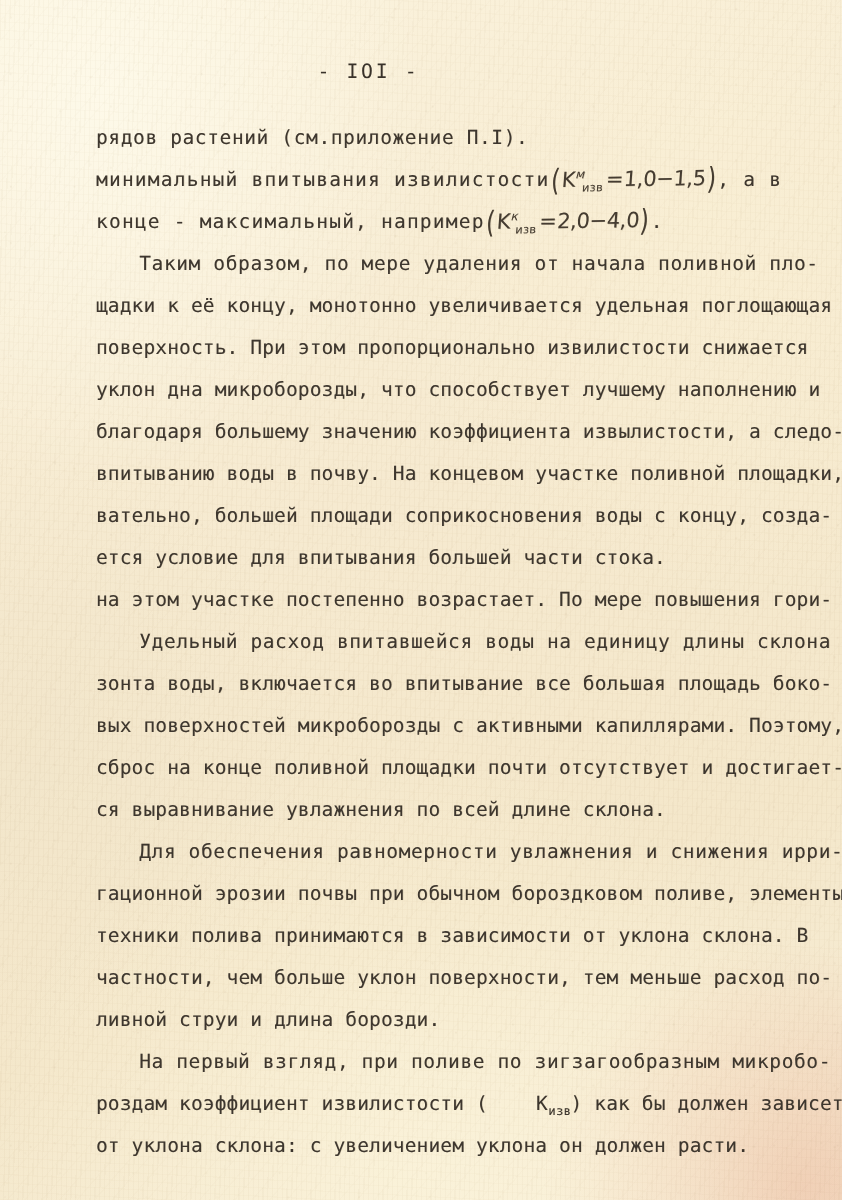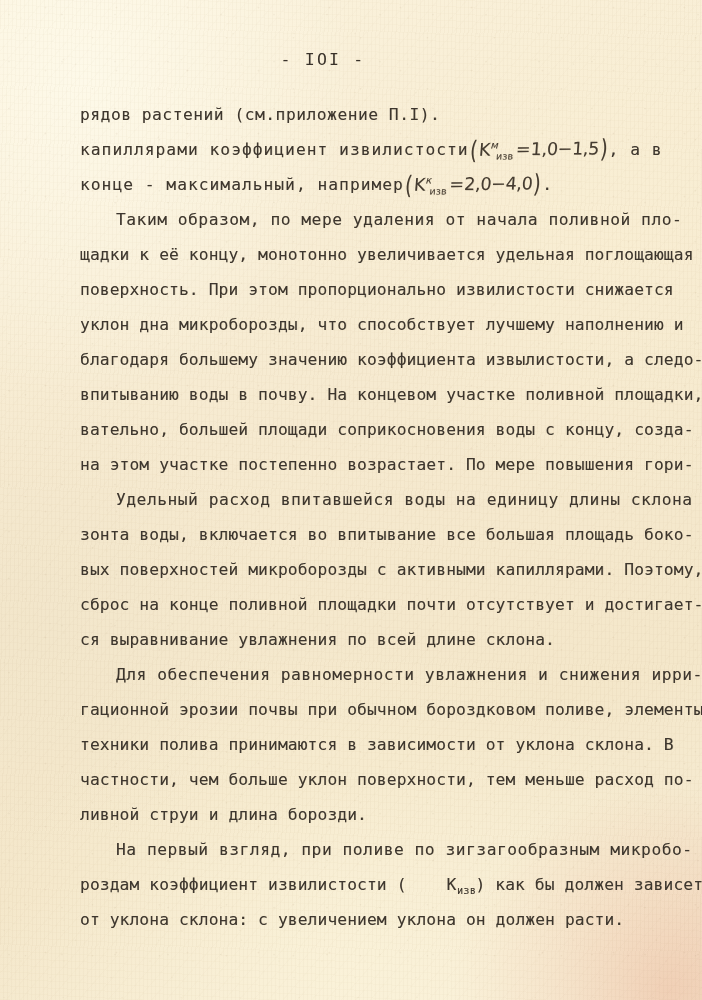--- a/index.html
+++ b/index.html
@@ -55,21 +55,20 @@
 
   #folio {
     position: absolute;
     top: 50px;
     left: 0;
     width: 614px;
     text-align: center;
     font-size: 16.5px;
     letter-spacing: 2.2px;
     color: #39322a;
-    padding-left: 16px;
   }
 
   #body-text {
     position: absolute;
     top: 97px;
     left: 80px;
     width: 560px;
   }
 
   .line {
@@ -134,31 +133,32 @@
   <div id="grain"></div>
   <div id="speckle"></div>
 
   <div id="folio">- IOI -</div>
 
   <div id="body-text">
 
     <div class="line">рядов растений (см.приложение П.I).</div>
 
 
-    <div class="line loose"><span>капиллярами коэффициент извилистости</span><span class="hand"><span class="paren">(</span><span>K</span><span class="sup">м</span><span class="sub">изв</span><span>=</span><span class="num">1,0−1,5</span><span class="paren">)</span></span><span>, а в</span></div>
+    <div class="line loose"><span>минимальный впитывания извилистости</span><span class="hand"><span class="paren">(</span><span>K</span><span class="sup">м</span><span class="sub">изв</span><span>=</span><span class="num">1,0−1,5</span><span class="paren">)</span></span><span>, а в</span></div>
 
     <div class="line loose"><span>конце - максимальный, например</span><span class="hand"><span class="paren">(</span><span>K</span><span class="sup">к</span><span class="sub">изв</span><span>=</span><span class="num">2,0−4,0</span><span class="paren">)</span></span><span>.</span></div>
 
     <div class="line indent">Таким образом, по мере удаления от начала поливной пло-</div>
     <div class="line tight">щадки к её концу, монотонно увеличивается удельная поглощающая</div>
     <div class="line tight">поверхность. При этом пропорционально извилистости снижается</div>
     <div class="line tight">уклон дна микроборозды, что способствует лучшему наполнению и</div>
     <div class="line tight">благодаря большему значению коэффициента извылистости, а следо-</div>
     <div class="line tight">впитыванию воды в почву. На концевом участке поливной площадки,</div>
     <div class="line tight">вательно, большей площади соприкосновения воды с концу, созда-</div>
+    <div class="line tight">ется условие для впитывания большей части стока.</div>
 
     <div class="line tight">на этом участке постепенно возрастает. По мере повышения гори-</div>
     <div class="line indent">Удельный расход впитавшейся воды на единицу длины склона</div>
     <div class="line tight">зонта воды, включается во впитывание все большая площадь боко-</div>
     <div class="line tight">вых поверхностей микроборозды с активными капиллярами. Поэтому,</div>
     <div class="line tight">сброс на конце поливной площадки почти отсутствует и достигает-</div>
     <div class="line tight">ся выравнивание увлажнения по всей длине склона.</div>
 
     <div class="line indent">Для обеспечения равномерности увлажнения и снижения ирри-</div>
     <div class="line tight">гационной эрозии почвы при обычном бороздковом поливе, элементы</div>

